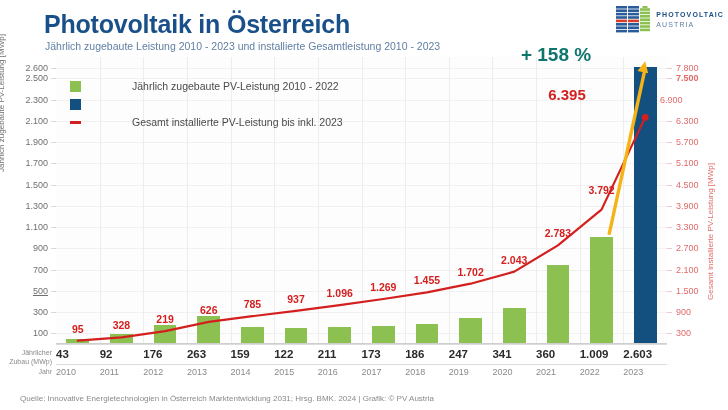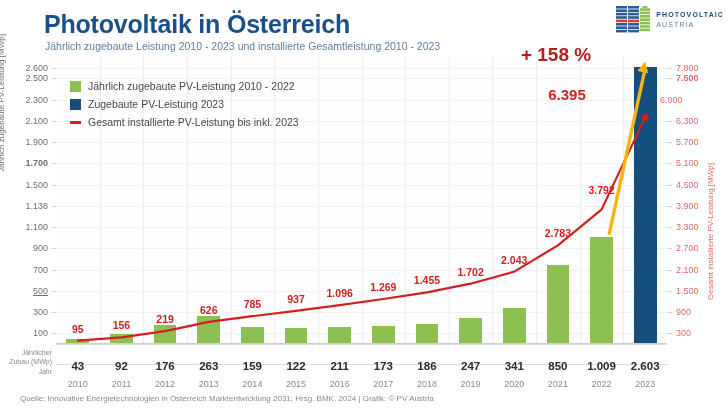--- a/index.html
+++ b/index.html
@@ -55,43 +55,43 @@
     transform:rotate(-90deg);transform-origin:left top;
   }
   .axis-title-r{
     position:absolute;left:706px;top:300px;
     font-size:8px;color:#e06a6a;white-space:nowrap;
     transform:rotate(-90deg);transform-origin:left top;
   }
 
   
   .legend{position:absolute;left:70px;top:78px;}
-  .legend-row{display:flex;align-items:center;height:16px;margin-bottom:2px;}
+  .legend-row{display:flex;align-items:center;height:16px;margin-bottom:2px;gap:44px;}
   .sw{width:11px;height:11px;margin-right:7px;flex:none;}
   .sw.line{height:3px;background:#d41f1f;margin-top:1px;}
   .legend-label{font-size:10.5px;color:#4a4a4a;white-space:nowrap;}
 
   
   .bar{position:absolute;bottom:0;}
   .bar.green{background:#8cc152;}
   .bar.blue{background:#14507f;}
 
   
   .lineval{
     position:absolute;transform:translate(-50%,-100%);
     font-size:10.5px;font-weight:bold;color:#d41f1f;white-space:nowrap;
   }
   .pct{
     position:absolute;left:556px;top:44px;transform:translateX(-50%);
-    font-size:19px;font-weight:bold;color:#b91c1c;white-space:nowrap;
+    font-size:19px;font-weight:bold;color:#0f766e;white-space:nowrap;
   }
 
   
   .xrow{position:absolute;left:56px;width:611px;}
-  .xcell{position:absolute;text-align:center;white-space:nowrap;margin-top:12px;}
+  .xcell{position:absolute;text-align:left;white-space:nowrap;}
   .xval{font-size:11.5px;font-weight:bold;color:#2b2b2b;}
   .xyear{font-size:9px;color:#8a8a8a;}
   .xhead{
     position:absolute;right:0;text-align:right;
     font-size:7px;color:#8a8a8a;line-height:1.25;white-space:nowrap;
   }
   .rowsep{position:absolute;left:56px;width:611px;height:1px;background:#dcdcdc;}
 
   
   .footer{
@@ -219,21 +219,21 @@
     <svg class="overlay" id="lineLayer" width="611" height="287">
         <polyline points="21.8,283.6 65.5,280.4 109.1,274.1 152.8,264.8 196.4,259.2 240.0,253.8 283.7,248.2 327.3,242.0 371.0,235.4 414.6,226.7 458.3,214.6 501.9,188.4 545.5,152.6 589.2,60.4" fill="none" stroke="#d41f1f" stroke-width="2.2" stroke-linejoin="round" stroke-linecap="round"></polyline>
         <circle cx="589.1785714285714" cy="60.411728395061715" r="3.4" fill="#d41f1f"></circle>
       </svg>
     <svg class="overlay" id="arrowLayer" width="611" height="287">
         <line x1="553.0248285714287" y1="177.74703703703705" x2="589.1785714285714" y2="11.310740740740755" stroke="#f5b315" stroke-width="3.4"></line>
         <polygon points="589.1785714285714,4.310740740740755 592.218233924688,16.227554572873178 581.4689178605355,13.892559036913433" fill="#f5b315"></polygon>
       </svg>
     <div id="linevals">
         <div class="lineval" style="left: 21.8214px; top: 277.634px;">95</div>
-        <div class="lineval" style="left: 65.4643px; top: 274.374px;">156</div>
+        <div class="lineval" style="left: 65.4643px; top: 274.374px;">328</div>
         <div class="lineval" style="left: 109.107px; top: 268.138px;">219</div>
         <div class="lineval" style="left: 152.75px; top: 258.82px;">626</div>
         <div class="lineval" style="left: 196.393px; top: 253.186px;">785</div>
         <div class="lineval" style="left: 240.036px; top: 247.8px;">937</div>
         <div class="lineval" style="left: 283.679px; top: 242.166px;">1.096</div>
         <div class="lineval" style="left: 327.321px; top: 236.037px;">1.269</div>
         <div class="lineval" style="left: 370.964px; top: 229.446px;">1.455</div>
         <div class="lineval" style="left: 414.607px; top: 220.695px;">1.702</div>
         <div class="lineval" style="left: 458.25px; top: 208.612px;">2.043</div>
         <div class="lineval" style="left: 501.893px; top: 182.392px;">2.783</div>
@@ -261,21 +261,21 @@
       <div class="xcell xval" style="left: 43.6429px; width: 43.6429px;">92</div>
       <div class="xcell xval" style="left: 87.2857px; width: 43.6429px;">176</div>
       <div class="xcell xval" style="left: 130.929px; width: 43.6429px;">263</div>
       <div class="xcell xval" style="left: 174.571px; width: 43.6429px;">159</div>
       <div class="xcell xval" style="left: 218.214px; width: 43.6429px;">122</div>
       <div class="xcell xval" style="left: 261.857px; width: 43.6429px;">211</div>
       <div class="xcell xval" style="left: 305.5px; width: 43.6429px;">173</div>
       <div class="xcell xval" style="left: 349.143px; width: 43.6429px;">186</div>
       <div class="xcell xval" style="left: 392.786px; width: 43.6429px;">247</div>
       <div class="xcell xval" style="left: 436.429px; width: 43.6429px;">341</div>
-      <div class="xcell xval" style="left: 480.071px; width: 43.6429px;">850</div>
+      <div class="xcell xval" style="left: 480.071px; width: 43.6429px;">360</div>
       <div class="xcell xval" style="left: 523.714px; width: 43.6429px;">1.009</div>
       <div class="xcell xval" style="left: 567.357px; width: 43.6429px;">2.603</div>
     </div>
   <div class="xrow" id="xyears" style="top:367px;">
       <div class="xcell xyear" style="left: 0px; width: 43.6429px;">2010</div>
       <div class="xcell xyear" style="left: 43.6429px; width: 43.6429px;">2011</div>
       <div class="xcell xyear" style="left: 87.2857px; width: 43.6429px;">2012</div>
       <div class="xcell xyear" style="left: 130.929px; width: 43.6429px;">2013</div>
       <div class="xcell xyear" style="left: 174.571px; width: 43.6429px;">2014</div>
       <div class="xcell xyear" style="left: 218.214px; width: 43.6429px;">2015</div>
@@ -296,25 +296,25 @@
     <div class="ytick-l" style="top: 312.111px; right: 680px;">300</div>
     <div class="ytick-mark" style="top: 312.111px; left: 51px;"></div>
     <div class="ytick-l" style="top: 290.852px; right: 680px; text-decoration: underline;">500</div>
     <div class="ytick-mark" style="top: 290.852px; left: 51px;"></div>
     <div class="ytick-l" style="top: 269.593px; right: 680px;">700</div>
     <div class="ytick-mark" style="top: 269.593px; left: 51px;"></div>
     <div class="ytick-l" style="top: 248.333px; right: 680px;">900</div>
     <div class="ytick-mark" style="top: 248.333px; left: 51px;"></div>
     <div class="ytick-l" style="top: 227.074px; right: 680px;">1.100</div>
     <div class="ytick-mark" style="top: 227.074px; left: 51px;"></div>
-    <div class="ytick-l" style="top: 205.815px; right: 680px;">1.138</div>
+    <div class="ytick-l" style="top: 205.815px; right: 680px;">1.300</div>
     <div class="ytick-mark" style="top: 205.815px; left: 51px;"></div>
     <div class="ytick-l" style="top: 184.556px; right: 680px;">1.500</div>
     <div class="ytick-mark" style="top: 184.556px; left: 51px;"></div>
-    <div class="ytick-l" style="top: 163.296px; right: 680px; font-weight: bold;">1.700</div>
+    <div class="ytick-l" style="top: 163.296px; right: 680px;">1.700</div>
     <div class="ytick-mark" style="top: 163.296px; left: 51px;"></div>
     <div class="ytick-l" style="top: 142.037px; right: 680px;">1.900</div>
     <div class="ytick-mark" style="top: 142.037px; left: 51px;"></div>
     <div class="ytick-l" style="top: 120.778px; right: 680px;">2.100</div>
     <div class="ytick-mark" style="top: 120.778px; left: 51px;"></div>
     <div class="ytick-l" style="top: 99.5185px; right: 680px;">2.300</div>
     <div class="ytick-mark" style="top: 99.5185px; left: 51px;"></div>
     <div class="ytick-l" style="top: 78.2593px; right: 680px;">2.500</div>
     <div class="ytick-mark" style="top: 78.2593px; left: 51px;"></div>
     <div class="ytick-l" style="top: 67.6296px; right: 680px;">2.600</div>
@@ -347,20 +347,19 @@
     <div class="ytick-mark" style="top: 78.2593px; left: 667px; background: rgb(238, 201, 201);"></div>
     <div class="ytick-r" style="top: 67.6296px; left: 676px;">7.800</div>
     <div class="ytick-mark" style="top: 67.6296px; left: 667px; background: rgb(238, 201, 201);"></div>
     <div class="legend">
       <div class="legend-row">
         <span class="sw" style="background: rgb(140, 193, 82);"></span>
         <span class="legend-label">Jährlich zugebaute PV-Leistung 2010 - 2022</span>
       </div>
       <div class="legend-row">
         <span class="sw" style="background: rgb(20, 80, 127);"></span>
-        <span class="legend-label">Zugebaute PV-Leistung 2023</span>
       </div>
       <div class="legend-row">
         <span class="sw line" style="background: rgb(212, 31, 31);"></span>
         <span class="legend-label">Gesamt installierte PV-Leistung bis inkl. 2023</span>
       </div>
     </div>
   </div>
 
 </body></html>

